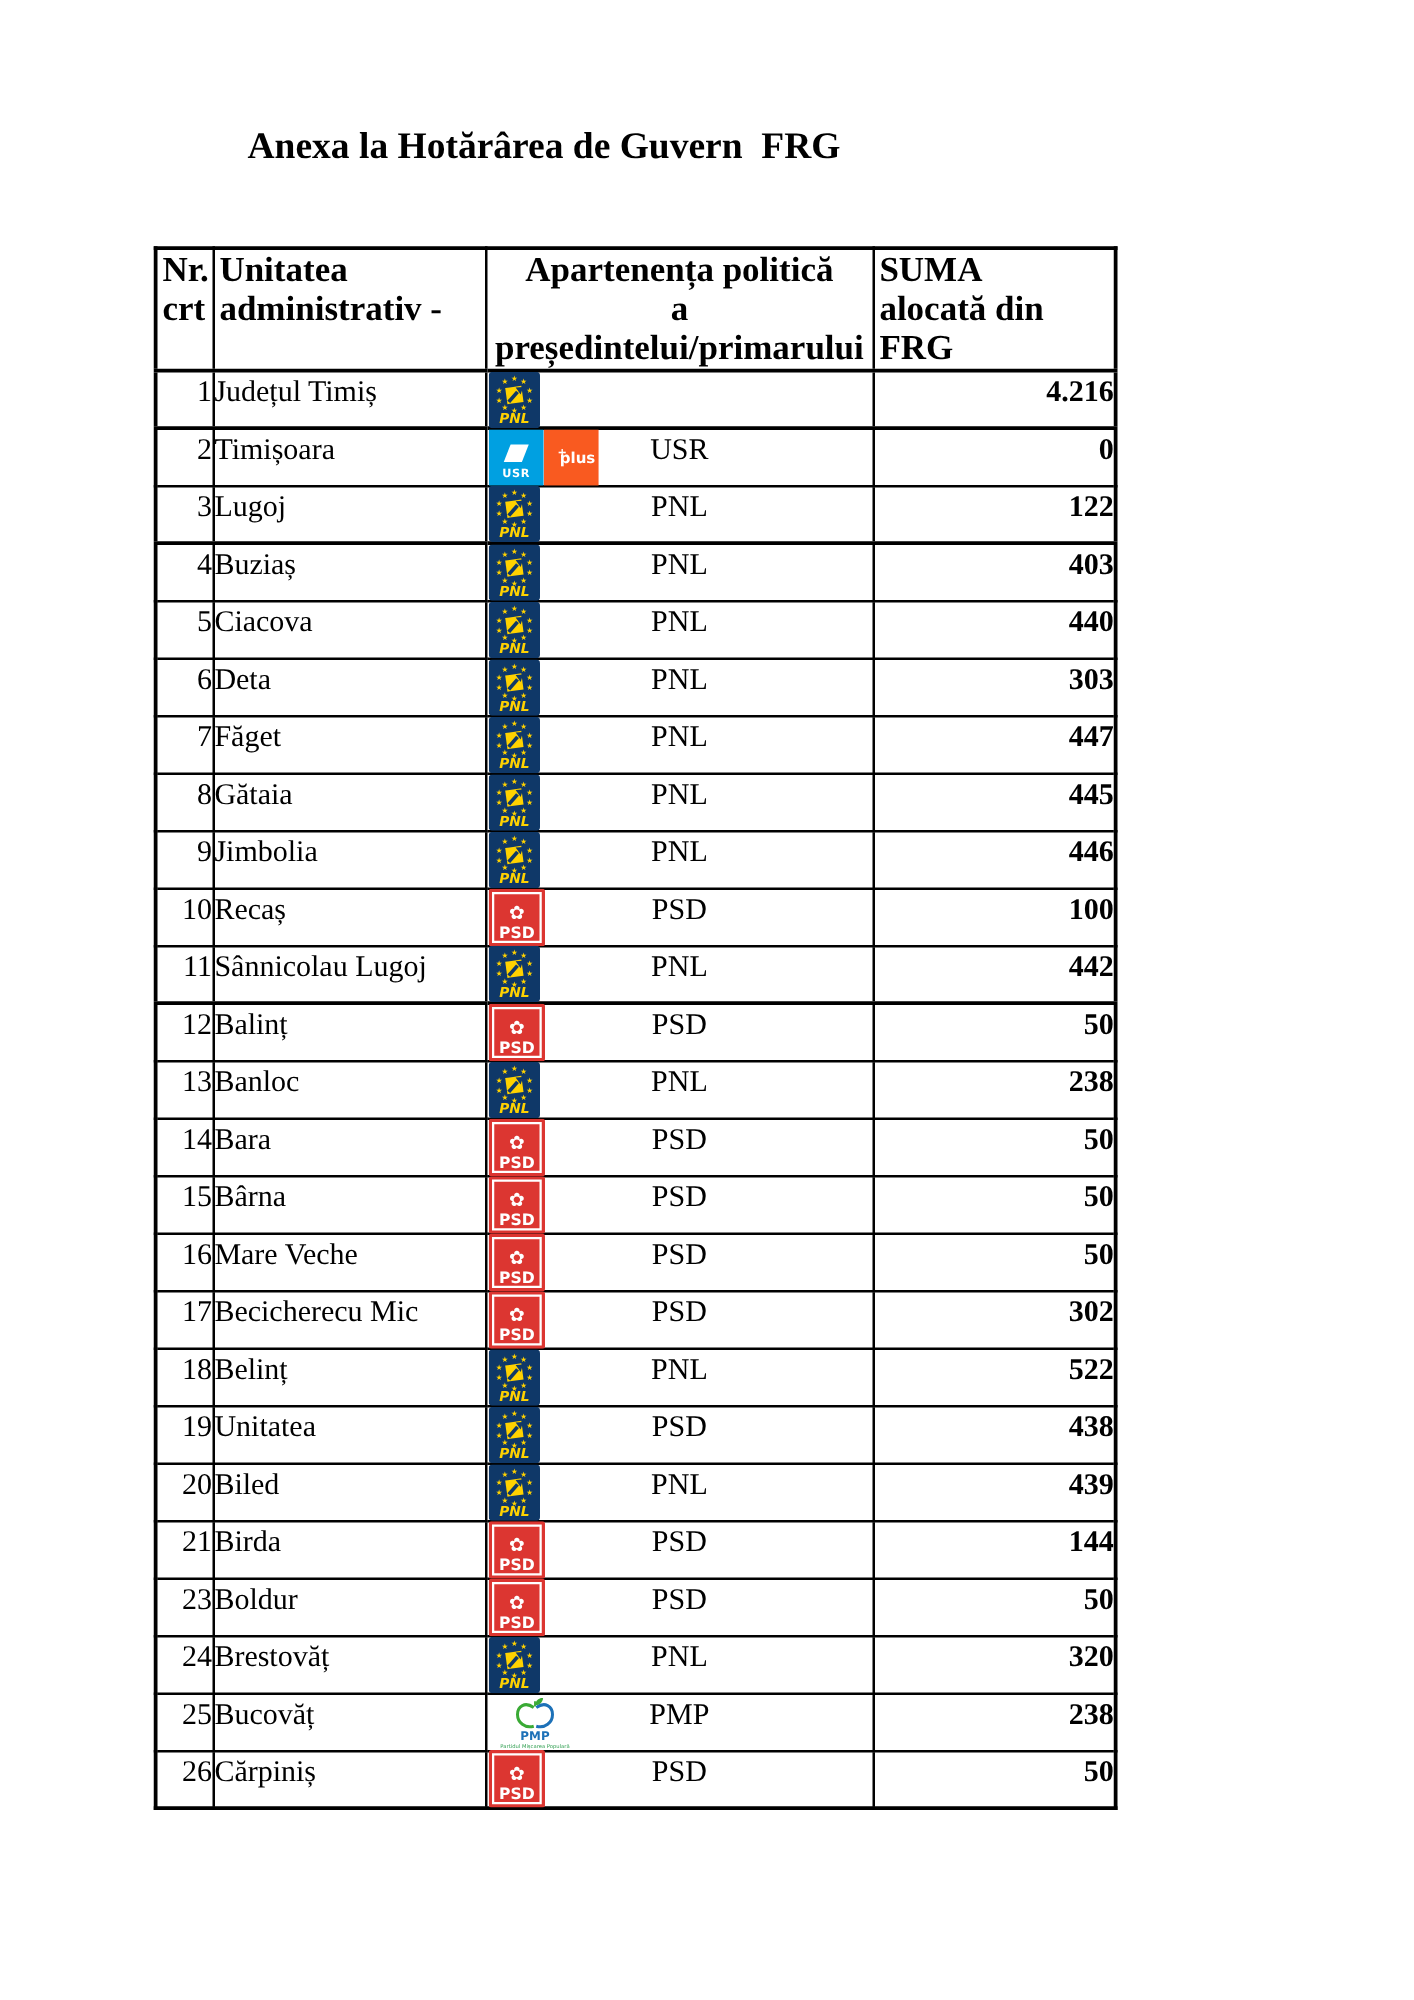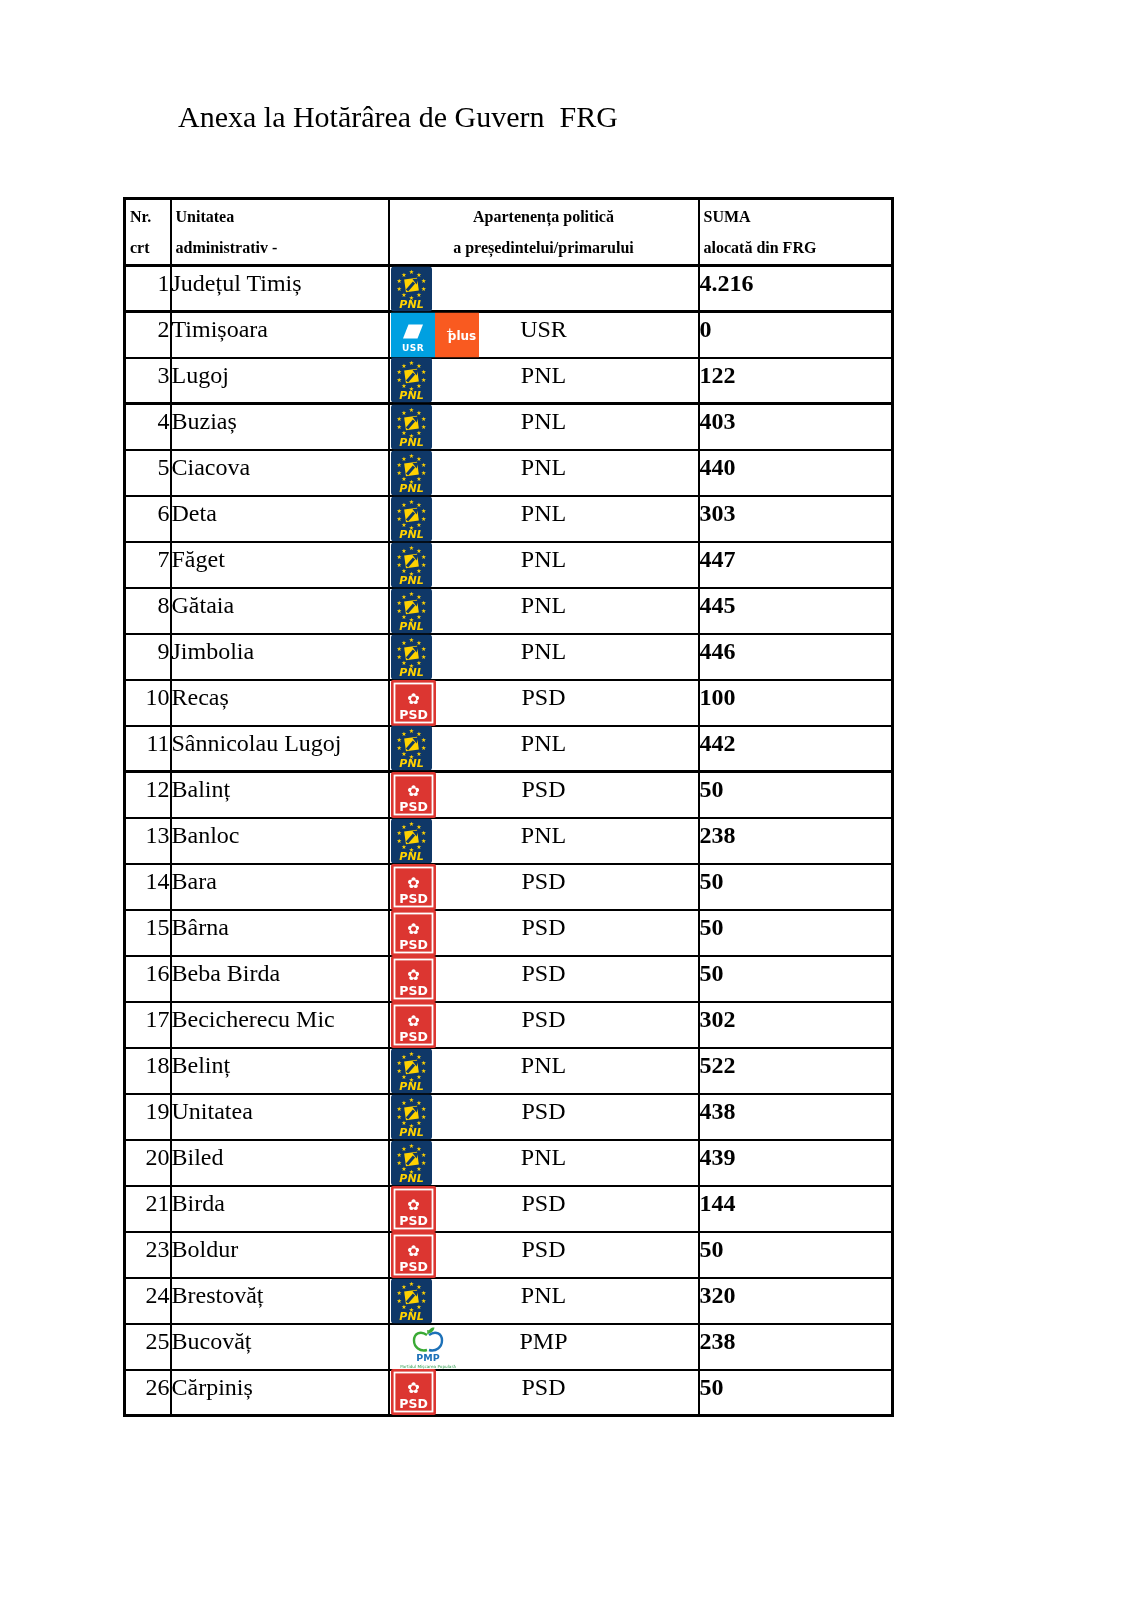--- a/index.html
+++ b/index.html
@@ -1,42 +1,42 @@
 <!DOCTYPE html>
 <html><head>
 <meta charset="utf-8">
 <style>
   html,body { margin:0; padding:0; background:#ffffff; }
   .page {
     position:relative; width:1131px; height:1600px; background:#ffffff;
     font-family:"Liberation Serif", serif; color:#000; overflow:hidden;
   }
   .doc-title {
-    position:absolute; left:178px; top:100px; margin:0;
-    font-size:30px; font-weight:normal; white-space:pre;
+    position:absolute; left:198px; top:100px; margin:0;
+    font-size:30px; font-weight:bold; white-space:pre;
   }
   table.alloc {
     position:absolute; left:123px; top:197px; width:768px;
     border-collapse:collapse; table-layout:fixed;
     border:3px solid #000;
   }
   .alloc th, .alloc td { border:2px solid #000; vertical-align:top; }
   .alloc thead th {
     border-bottom:3px solid #000;
-    font-size:16px; font-weight:bold; line-height:31px;
+    font-size:28px; font-weight:bold; line-height:31px;
     padding:1px 4px; text-align:left; height:62px;
   }
   .alloc thead th.c-party { text-align:center;margin-left:47px; }
   .alloc tbody tr { height:46px; }
   .alloc tbody tr.thick td { border-bottom-width:3px; }
   .alloc tbody td { font-size:24px; padding:3px 0 0 0; }
   td.c-nr  { text-align:right; padding-right:4px; }
   td.c-unit{ padding-left:5px; }
   td.c-party { position:relative; text-align:center; }
-  td.c-suma { padding-right:6px; font-weight:bold;margin-top:10px; }
+  td.c-suma { text-align:right; padding-right:6px; font-weight:bold;margin-top:10px; }
   .logo-wrap {
     position:absolute; left:1px; top:50%; transform:translateY(-50%);
     display:flex; line-height:0;
   }
   .logo-wrap.pmp-pos { left:6px; }
   .party-label { display:inline-block; }
   svg text { font-family:"DejaVu Sans", sans-serif; }
 </style>
 </head>
 <body>
@@ -385,21 +385,21 @@
     <rect width="45" height="46" rx="2" fill="#dc3631"></rect>
     <rect x="3.5" y="3.5" width="38" height="39" fill="none" stroke="#ffffff" stroke-width="1.8"></rect>
     <text x="22.5" y="24" font-size="15" fill="#ffffff" text-anchor="middle">✿</text>
     <text x="22.5" y="39" font-size="12.5" font-weight="bold" fill="#ffffff" text-anchor="middle">PSD</text>
   </svg>
             </span><span class="party-label">PSD</span></td>
           <td class="c-suma">50</td>
         </tr>
         <tr>
           <td class="c-nr">16</td>
-          <td class="c-unit">Beba Birda</td>
+          <td class="c-unit">Mare Veche</td>
           <td class="c-party"><span class="logo-wrap">
               <svg width="45" height="46" viewBox="0 0 45 46">
     <rect width="45" height="46" rx="2" fill="#dc3631"></rect>
     <rect x="3.5" y="3.5" width="38" height="39" fill="none" stroke="#ffffff" stroke-width="1.8"></rect>
     <text x="22.5" y="24" font-size="15" fill="#ffffff" text-anchor="middle">✿</text>
     <text x="22.5" y="39" font-size="12.5" font-weight="bold" fill="#ffffff" text-anchor="middle">PSD</text>
   </svg>
             </span><span class="party-label">PSD</span></td>
           <td class="c-suma">50</td>
         </tr>

